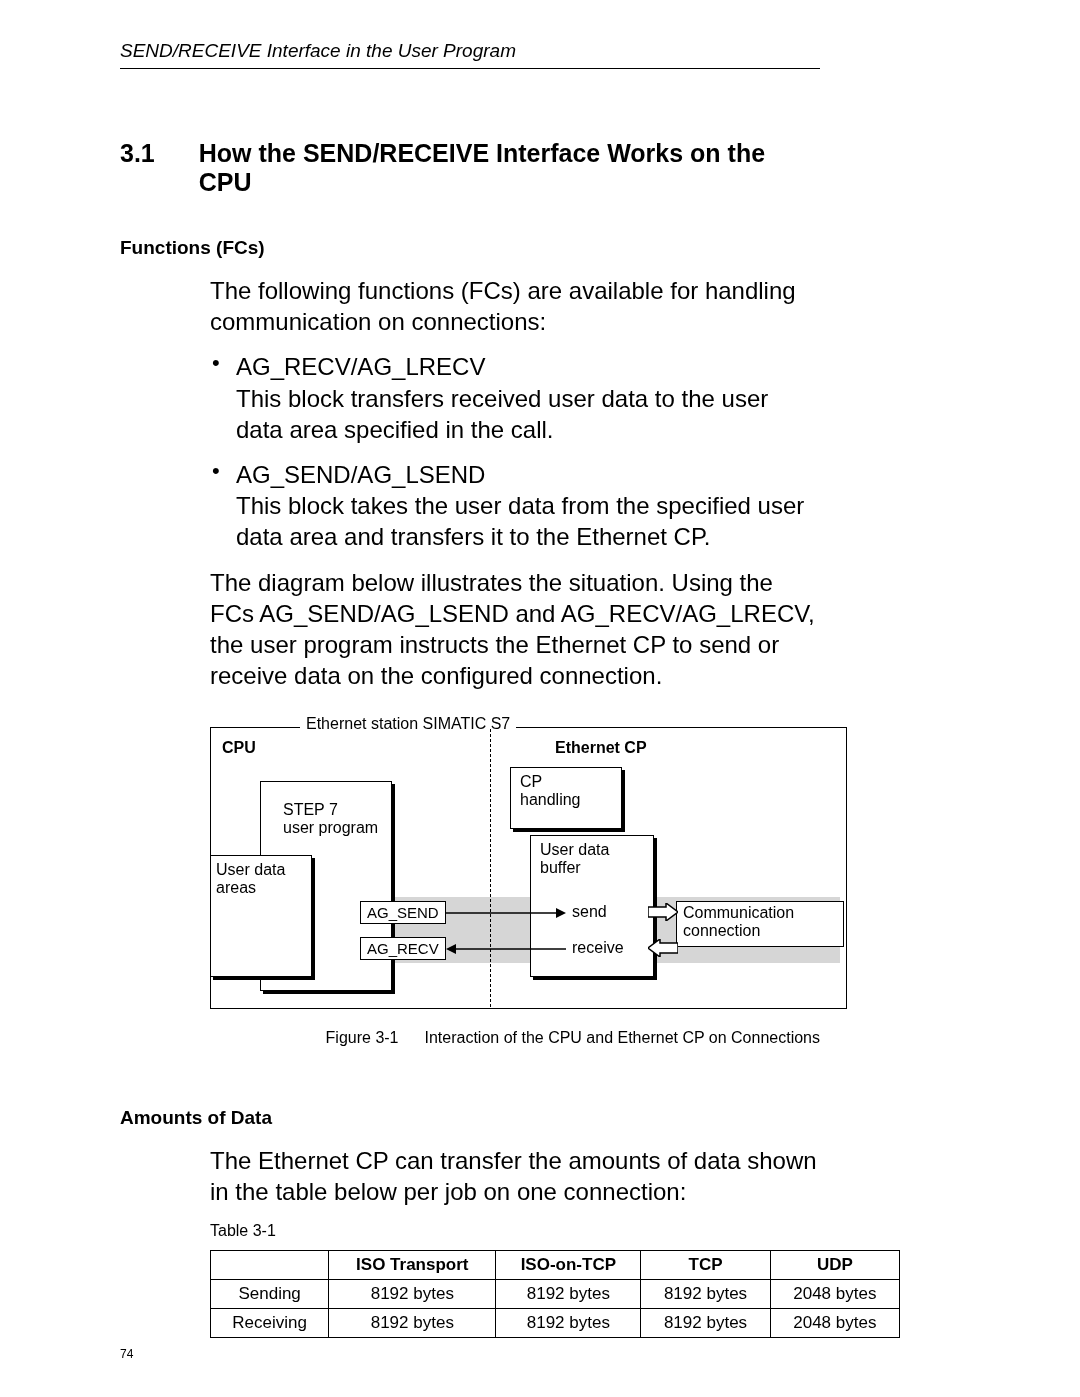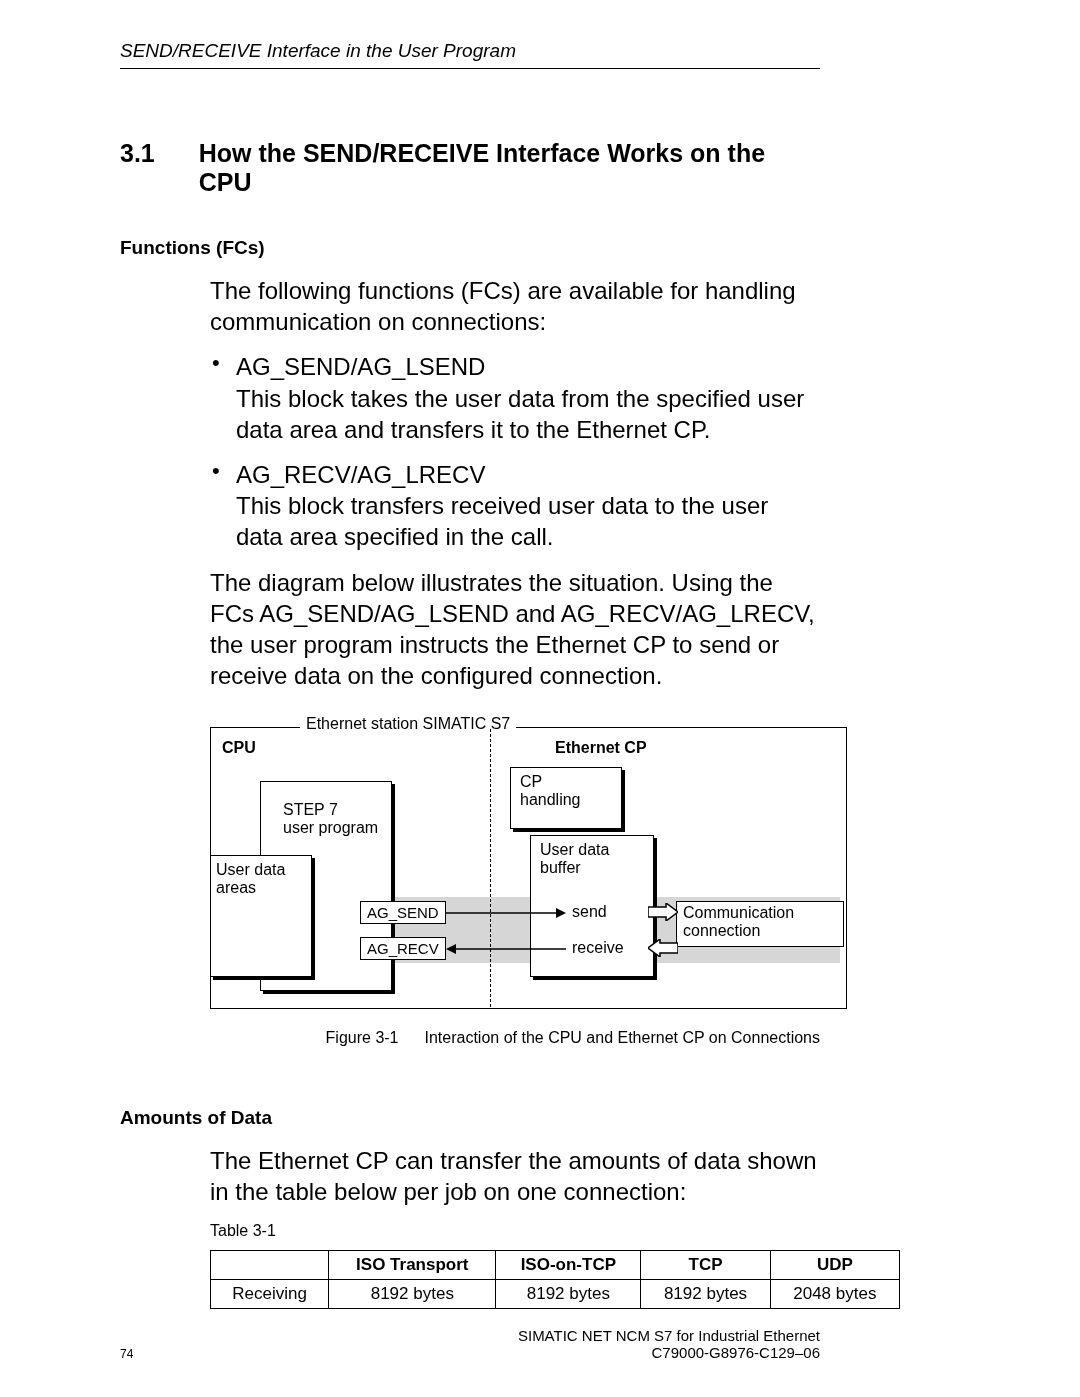--- a/index.html
+++ b/index.html
@@ -199,26 +199,26 @@
   <div class="sec-heading">
     <span>3.1</span>
     <span>How the SEND/RECEIVE Interface Works on the CPU</span>
   </div>
 
   <div class="subheading">Functions (FCs)</div>
   <div class="body-block">
     <div class="para">The following functions (FCs) are available for handling communication on connections:</div>
     <ul class="bullets">
       <li>
+        <span class="bullet-title">AG_RECV/AG_LRECV</span>
+        <span class="bullet-desc">This block transfers received user data to the user data area specified in the call.</span>
+      </li>
+      <li>
         <span class="bullet-title">AG_SEND/AG_LSEND</span>
         <span class="bullet-desc">This block takes the user data from the specified user data area and transfers it to the Ethernet CP.</span>
-      </li>
-      <li>
-        <span class="bullet-title">AG_RECV/AG_LRECV</span>
-        <span class="bullet-desc">This block transfers received user data to the user data area specified in the call.</span>
       </li>
     </ul>
     <div class="para">The diagram below illustrates the situation. Using the FCs AG_SEND/AG_LSEND and AG_RECV/AG_LRECV, the user program instructs the Ethernet CP to send or receive data on the configured connection.</div>
   </div>
 
   <div class="diagram-wrap">
     <div class="diagram">
       <div class="gray-band"></div>
       <div class="outer-box"></div>
       <div class="outer-title">Ethernet station SIMATIC S7</div>
@@ -283,30 +283,33 @@
       <tr>
         <th></th>
         <th>ISO Transport</th>
         <th>ISO-on-TCP</th>
         <th>TCP</th>
         <th>UDP</th>
       </tr>
     </thead>
     <tbody>
       <tr>
+        <td class="row-lbl">Sending</td>
+        <td>8192 bytes</td>
+        <td>8192 bytes</td>
+        <td>8192 bytes</td>
+        <td>2048 bytes</td>
+      </tr>
+      <tr>
         <td class="row-lbl">Receiving</td>
         <td>8192 bytes</td>
         <td>8192 bytes</td>
         <td>8192 bytes</td>
         <td>2048 bytes</td>
       </tr>
     </tbody>
   </table>
 
   <div class="footer">
     <span class="pg">74</span>
-    <span class="right">
-      <span>SIMATIC NET NCM S7 for Industrial Ethernet</span><br>
-      <span>C79000-G8976-C129–06</span>
-    </span>
   </div>
 
 </div>
 
 </body></html>

